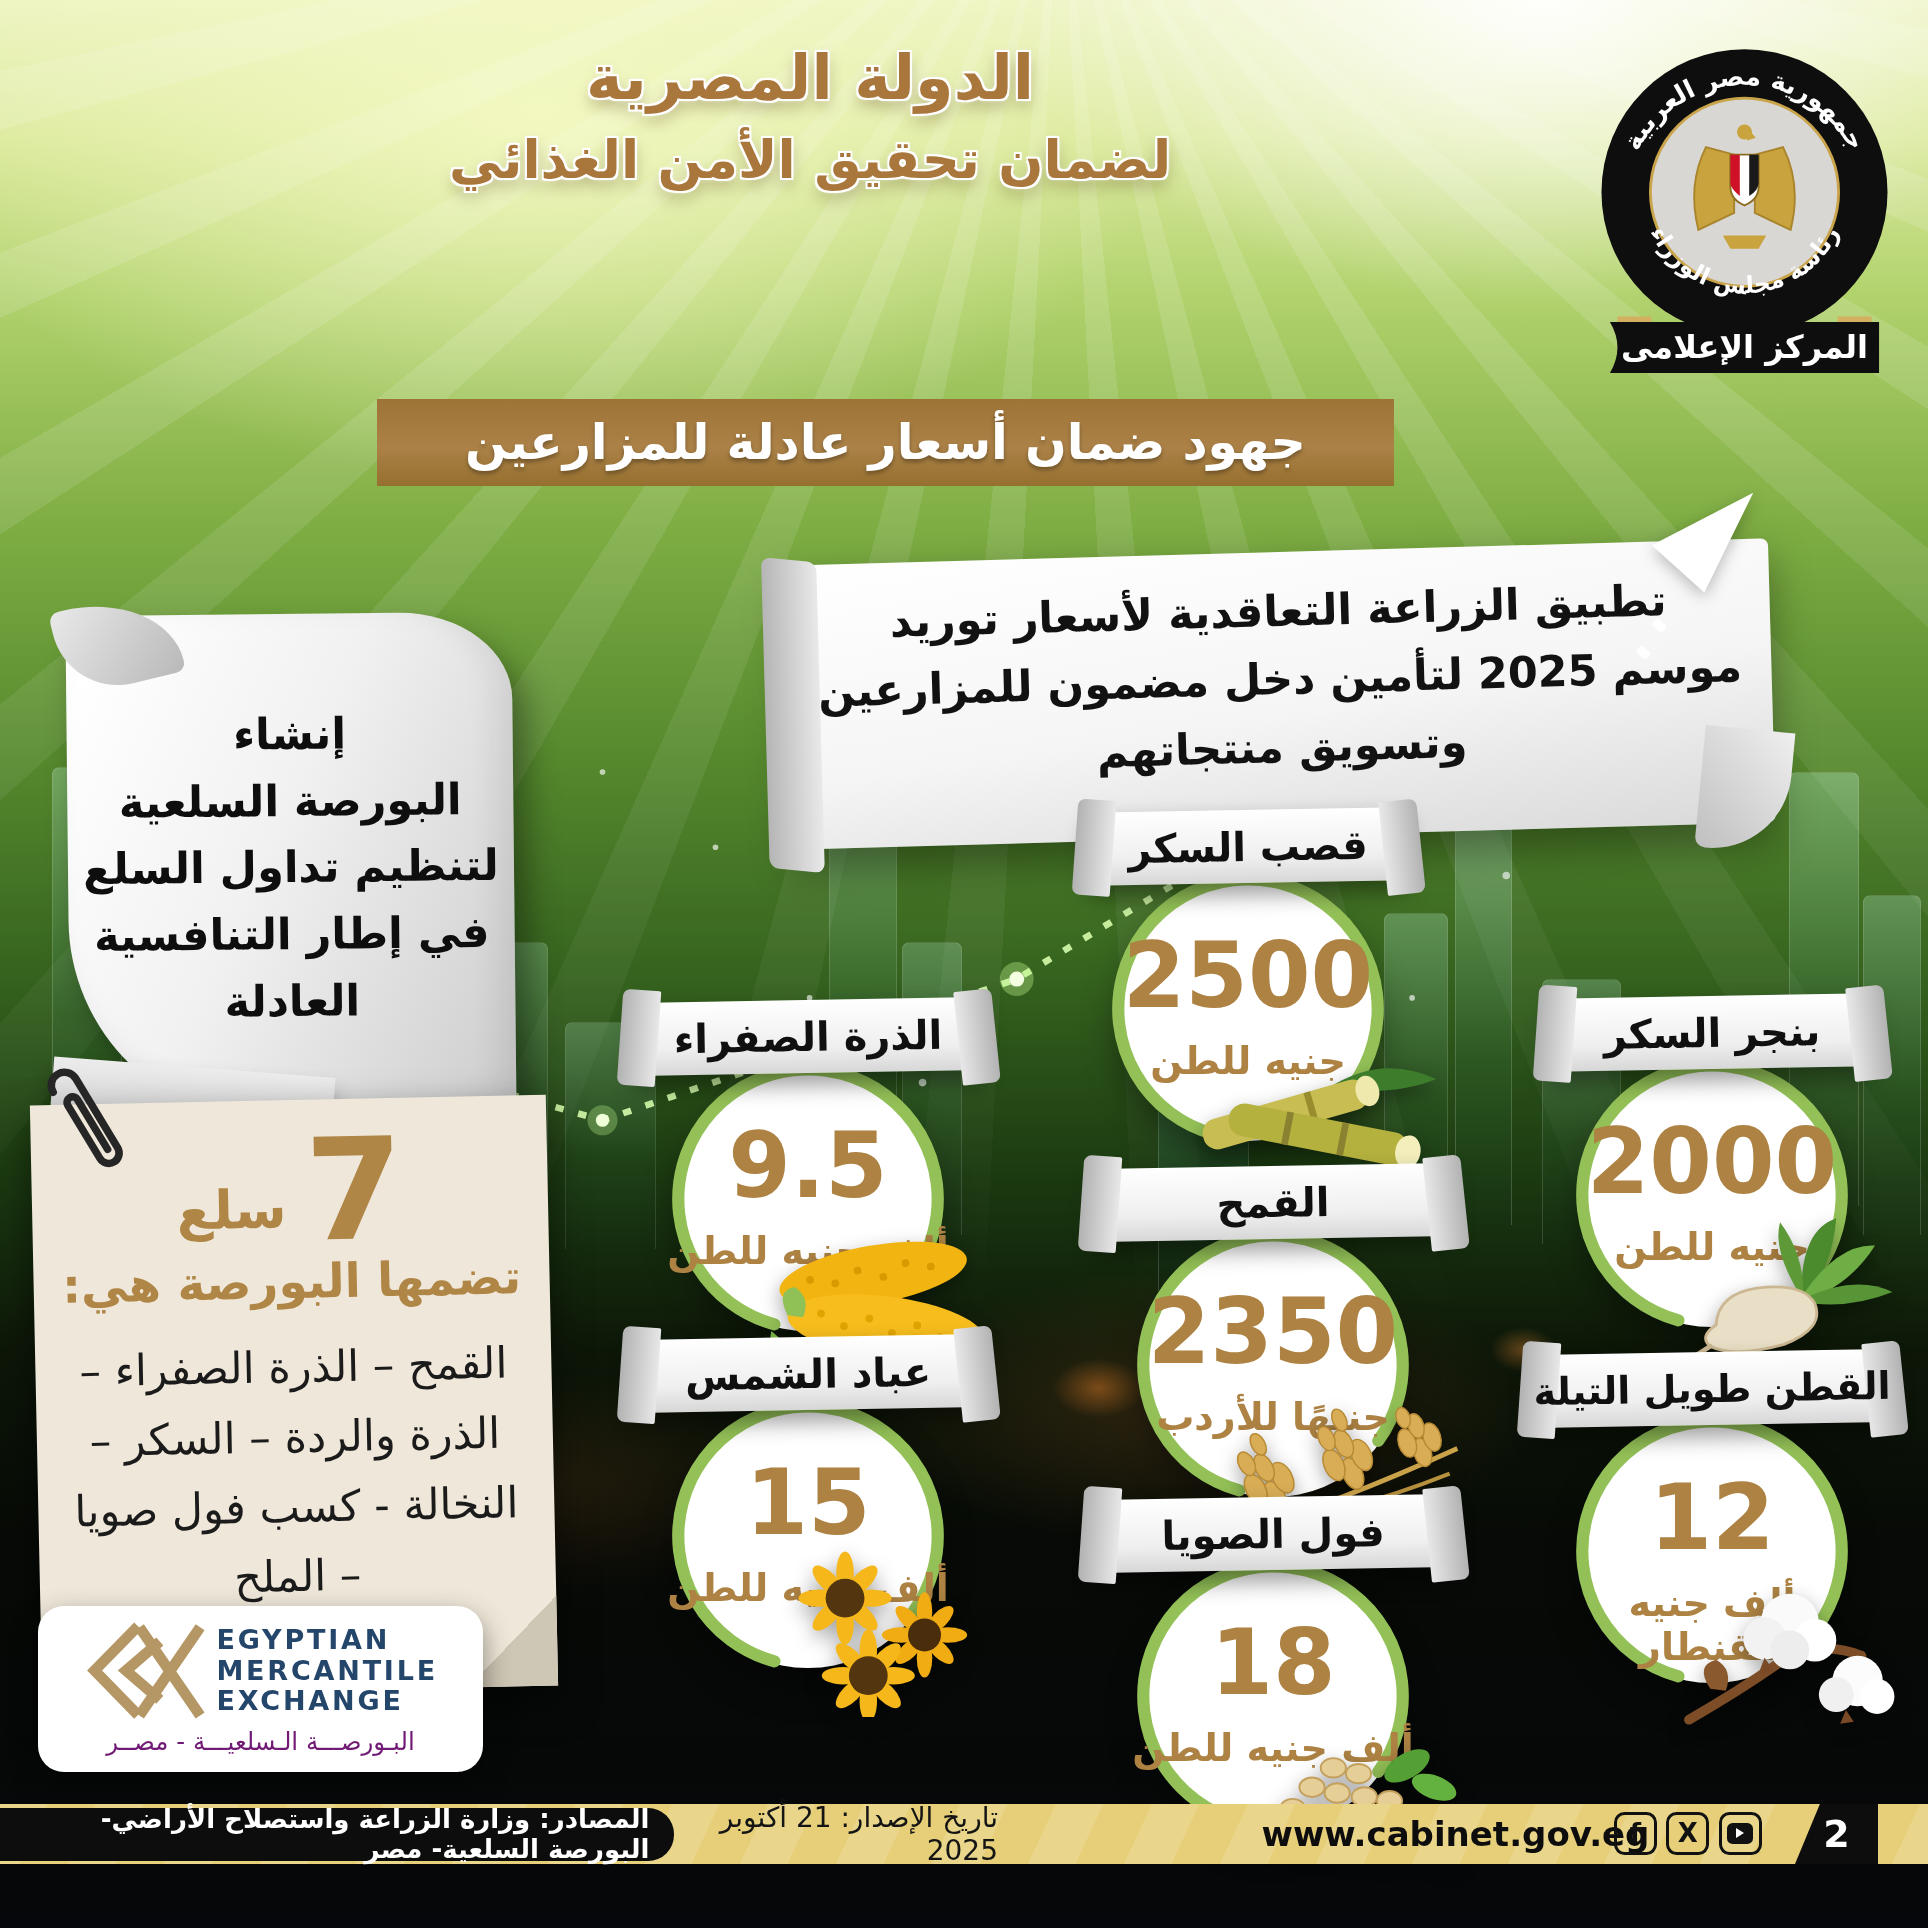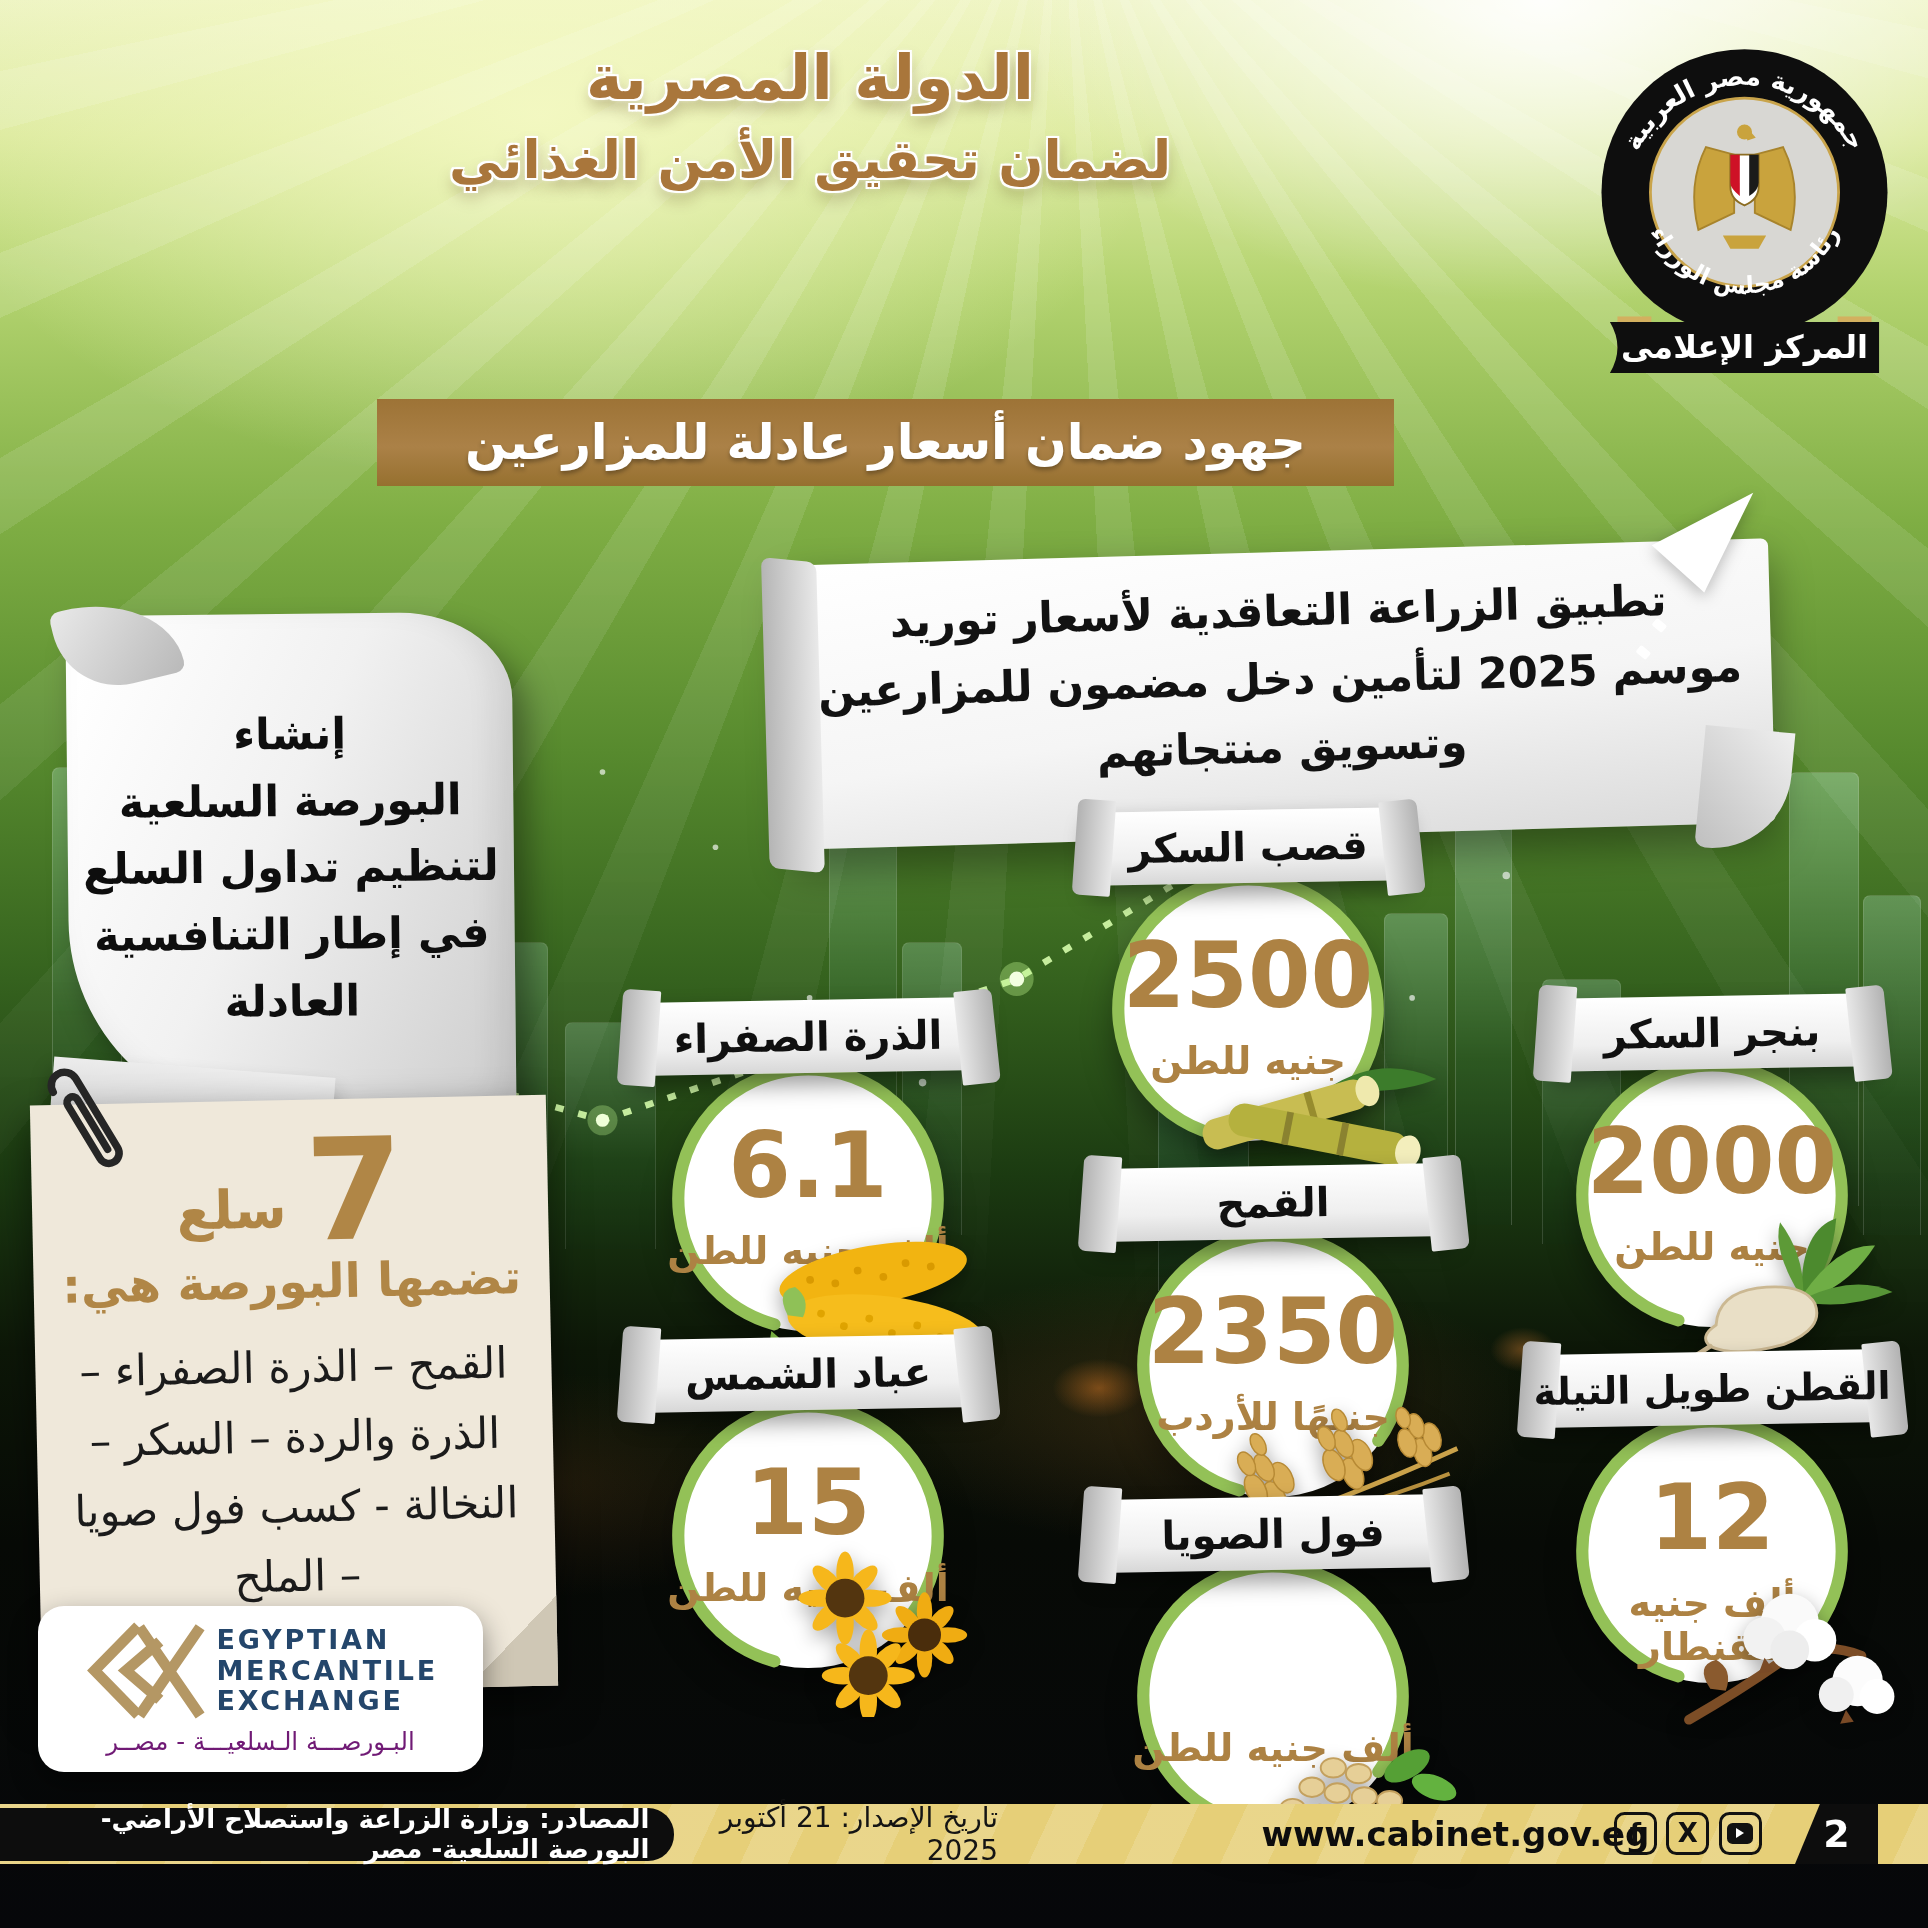--- a/index.html
+++ b/index.html
@@ -309,21 +309,21 @@
     </div>
   </div>
 
   <div class="card c3">
     <div class="tag">الذرة الصفراء</div>
     <div class="circleA">
       <div class="disc"></div>
       <svg class="ringsvg" viewBox="0 0 300 300">
         <circle cx="150" cy="150" r="138" fill="none" stroke="#93c157" stroke-width="13" stroke-linecap="round" stroke-dasharray="700 167" transform="rotate(105 150 150)"></circle>
       </svg>
-      <div class="val">6.1</div>
+      <div class="val">9.5</div>
       <div class="unit">ألف جنيه للطن</div>
       <svg class="prod" viewBox="0 0 260 170">
         <g transform="rotate(-10 125 62)">
           <ellipse cx="125" cy="62" rx="98" ry="30" fill="#f2b411"></ellipse>
           <g fill="#d99a00">
               <circle cx="60" cy="56" r="4"></circle>
               <circle cx="85" cy="64" r="4"></circle>
               <circle cx="110" cy="55" r="4"></circle>
           <circle cx="135" cy="66" r="4"></circle>
               <circle cx="160" cy="56" r="4"></circle>
@@ -470,20 +470,21 @@
     </div>
   </div>
 
   <div class="card c7">
     <div class="tag">فول الصويا</div>
     <div class="circleA">
       <div class="disc"></div>
       <svg class="ringsvg" viewBox="0 0 300 300">
         <circle cx="150" cy="150" r="138" fill="none" stroke="#93c157" stroke-width="13" stroke-linecap="round" stroke-dasharray="700 167" transform="rotate(105 150 150)"></circle>
       </svg>
+      <div class="val">18</div>
       <div class="unit">ألف جنيه للطن</div>
       <svg class="prod" viewBox="0 0 260 170">
         <ellipse cx="196" cy="56" rx="26" ry="13" transform="rotate(-30 196 56)" fill="#55a035"></ellipse>
         <ellipse cx="224" cy="78" rx="24" ry="12" transform="rotate(20 224 78)" fill="#63b23f"></ellipse>
         <g fill="#e6cf97" stroke="#c3a05e" stroke-width="2">
           <ellipse cx="120" cy="58" rx="13" ry="10"></ellipse>
             <ellipse cx="146" cy="64" rx="13" ry="10"></ellipse>
           <ellipse cx="98" cy="78" rx="13" ry="10"></ellipse>
             <ellipse cx="124" cy="84" rx="13" ry="10"></ellipse>
             <ellipse cx="152" cy="88" rx="13" ry="10"></ellipse>

